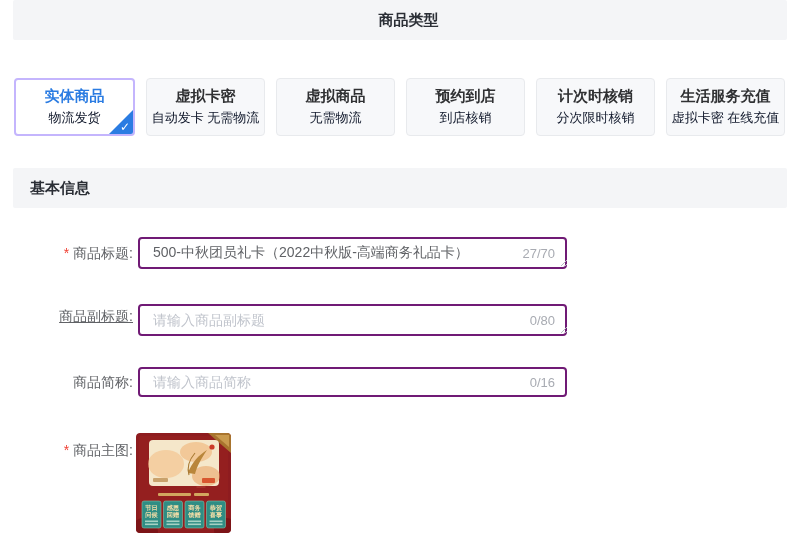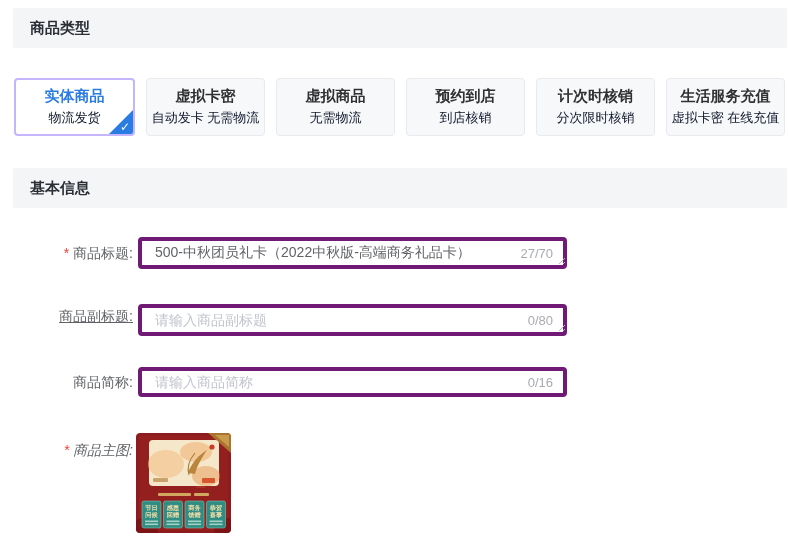--- a/index.html
+++ b/index.html
@@ -3,21 +3,21 @@
 <meta charset="utf-8">
 <style>
   * { margin:0; padding:0; box-sizing:border-box; }
   html,body { width:788px; height:542px; background:#ffffff; overflow:hidden;
     font-family:"Liberation Sans","DejaVu Sans",sans-serif; }
   #stage { position:relative; width:788px; height:542px; }
 
   .section-bar { position:absolute; left:13px; width:774px; height:40px;
     background:#f4f5f7; border-radius:2px; display:flex; align-items:center; }
   .section-title { margin-left:17px; font-size:15px; font-weight:bold; color:#2b2f36; }
-  #bar-type { top:8px; }
+  #bar-type { top:0;justify-content:center; }
   #bar-basic { top:168px; }
 
   #cards { position:absolute; left:14px; top:78px; width:771px; height:58px;
     display:flex; gap:11px; }
   .card { flex:1; position:relative; background:#f7f8fa; border:1px solid #e8eaed;
     border-radius:4px; display:flex; flex-direction:column; align-items:center;
     justify-content:center; gap:3px; cursor:pointer; overflow:hidden; }
   .card .card-t { font-size:15px; font-weight:bold; color:#303133; white-space:nowrap; }
   .card .card-s { font-size:13px; color:#0f172a; white-space:nowrap; }
   .card.selected { background:#ffffff; border:2px solid #c4b5fd; }
@@ -26,24 +26,24 @@
     border-bottom:26px solid #2b7ce2; border-left:26px solid transparent; }
   .sel-check { position:absolute; right:3px; bottom:1px; color:#ffffff;
     font-size:12px; font-weight:bold; line-height:1; }
 
   .form-label { position:absolute; left:0; width:133px; text-align:right;
     font-size:14px; color:#606266; white-space:nowrap; }
   .req { color:#f04134; margin-right:4px; }
   #lbl-title    { top:237px; height:32px; line-height:32px; }
   #lbl-subtitle { top:300px; height:32px; line-height:32px;text-decoration:underline; }
   #lbl-short    { top:367px; height:30px; line-height:30px; }
-  #lbl-image    { top:440px; height:20px; line-height:20px;font-style:italic; }
+  #lbl-image    { top:440px; height:20px; line-height:20px; }
 
   .inp-wrap { position:absolute; left:138px; width:429px; background:#fff;
-    border:4px solid #701a75; border-radius:4px; }
+    border:2px solid #701a75; border-radius:4px; }
   #inp-title    { top:237px; height:32px; }
   #inp-subtitle { top:304px; height:32px; }
   #inp-short    { top:367px; height:30px; }
   .inp-wrap input { position:absolute; inset:0; width:100%; height:100%;
     border:none; outline:none; background:transparent; padding:0 56px 0 13px;
     font-family:"Liberation Sans","DejaVu Sans",sans-serif;
     font-size:14px; color:#606266; }
   .inp-wrap input::placeholder { color:#c0c4cc; opacity:1; }
   .counter { position:absolute; right:10px; top:50%; transform:translateY(-50%);
     font-size:13px; color:#a8abb2; pointer-events:none; }

